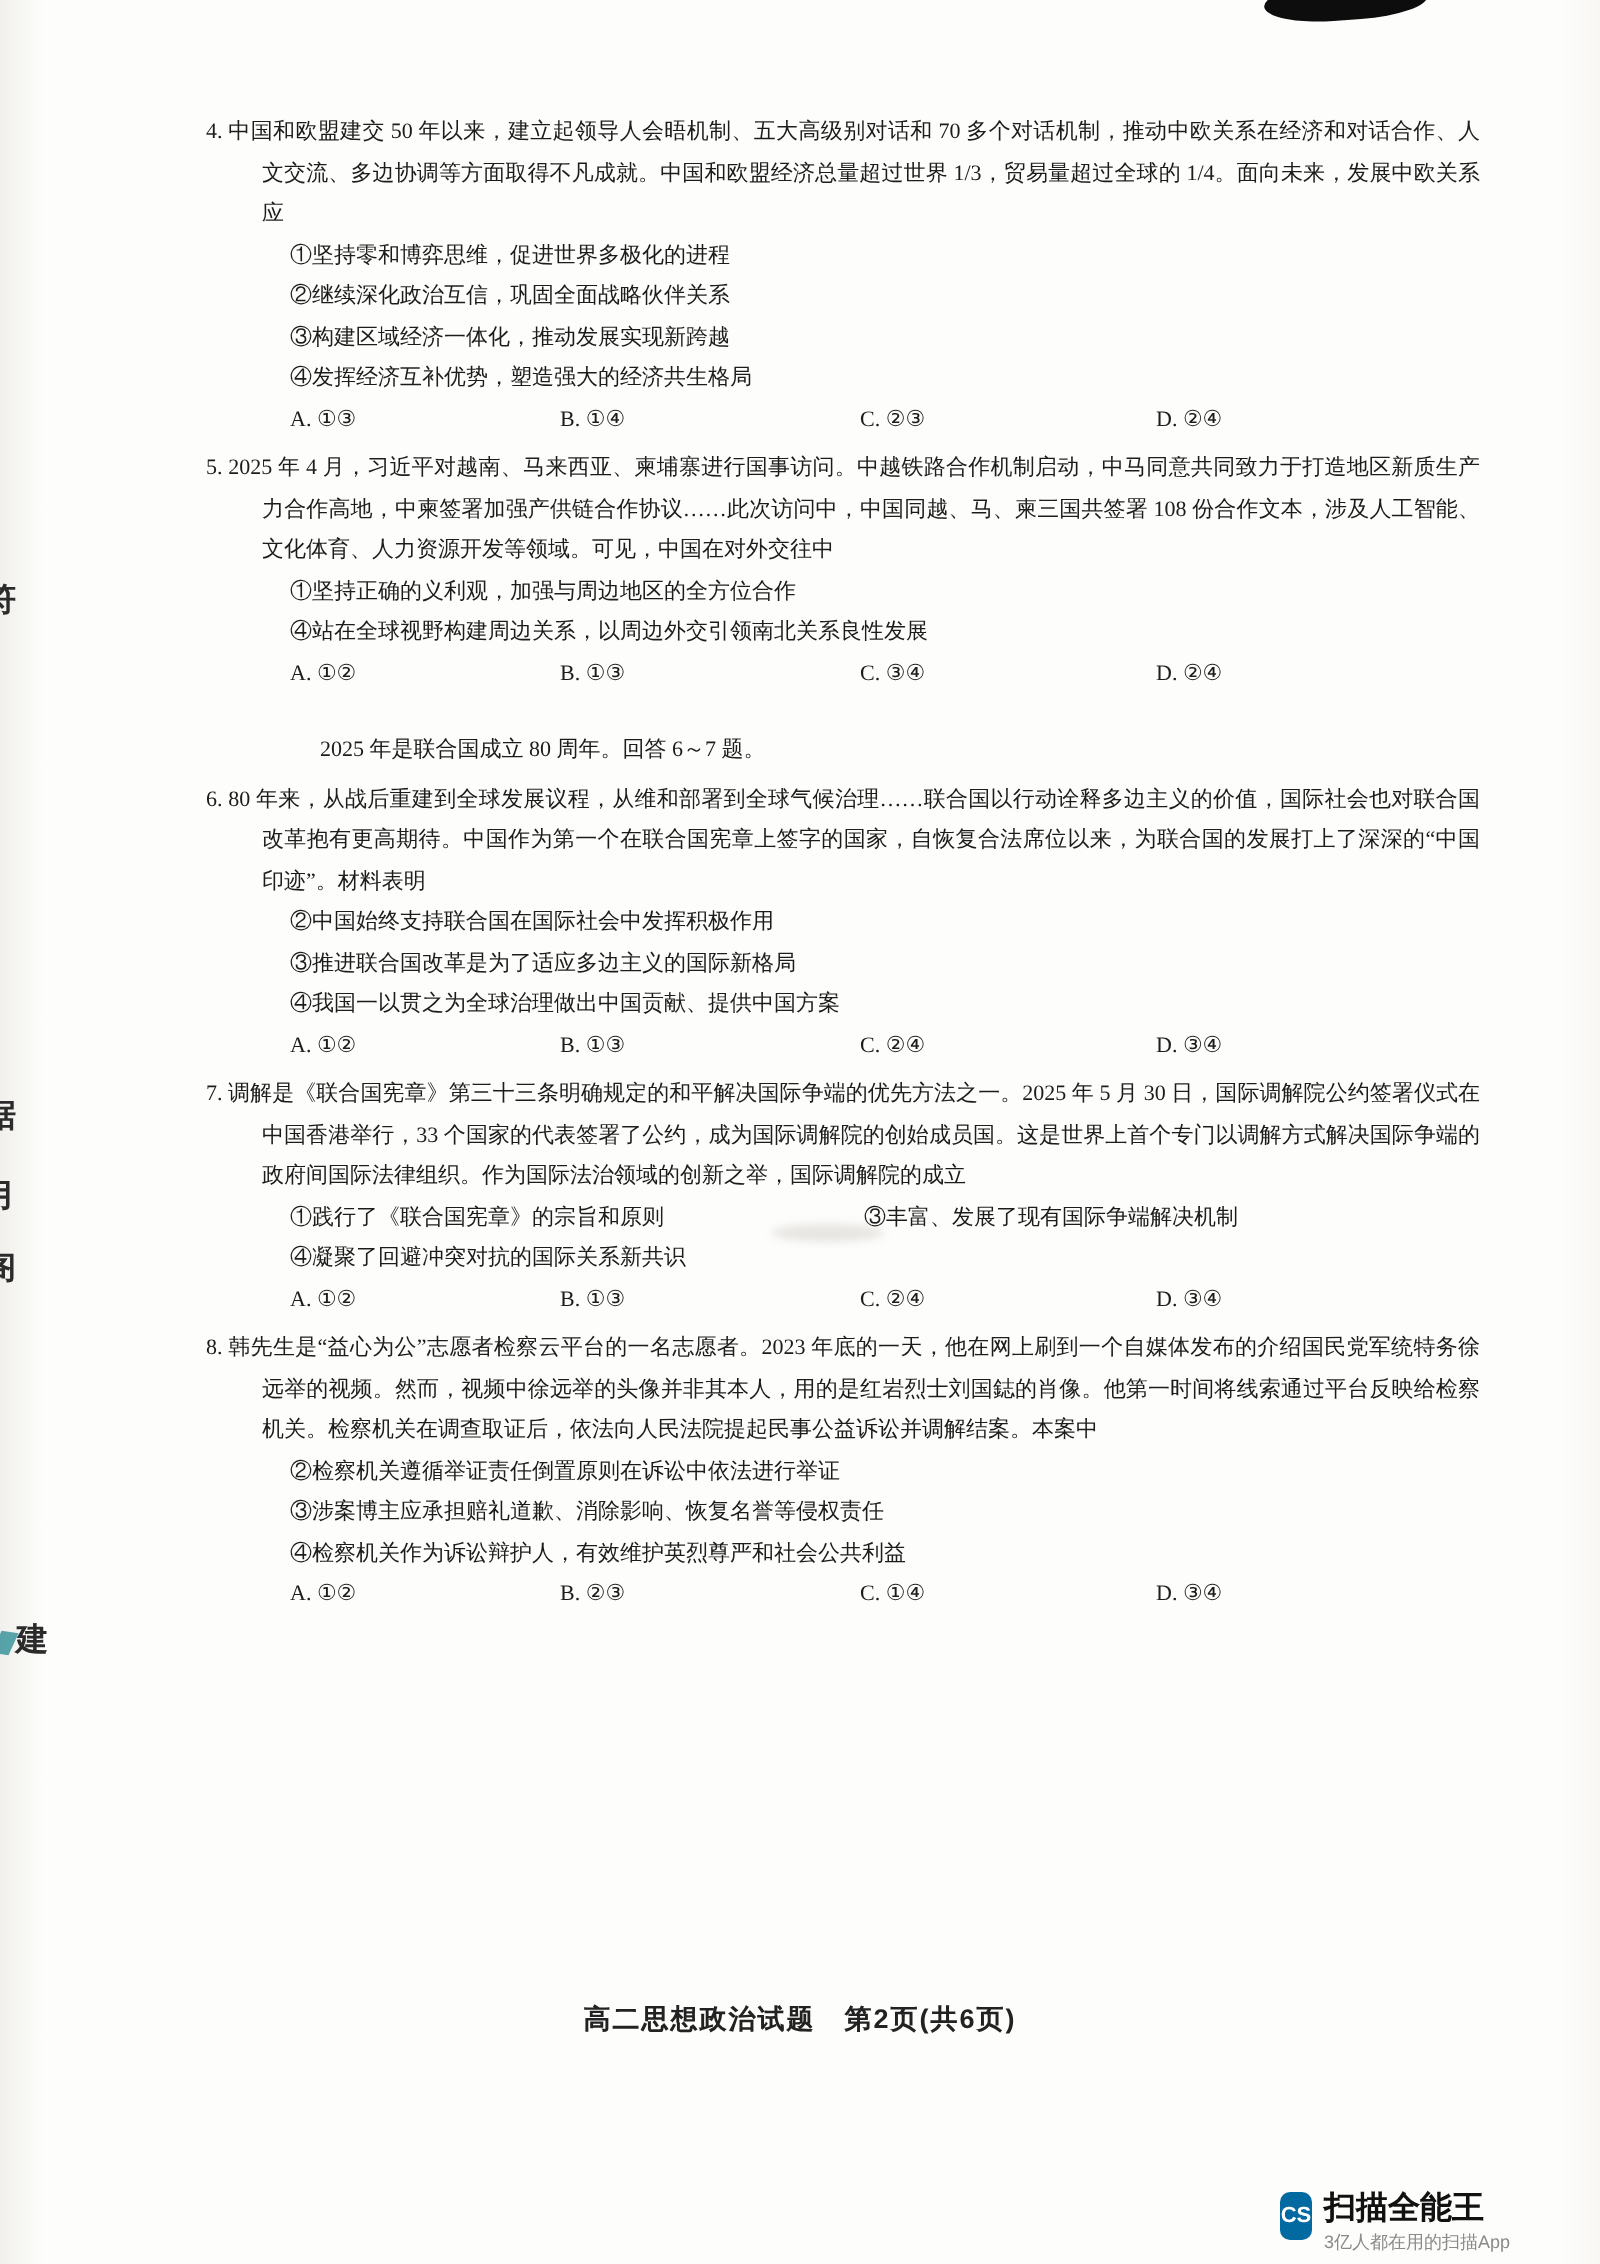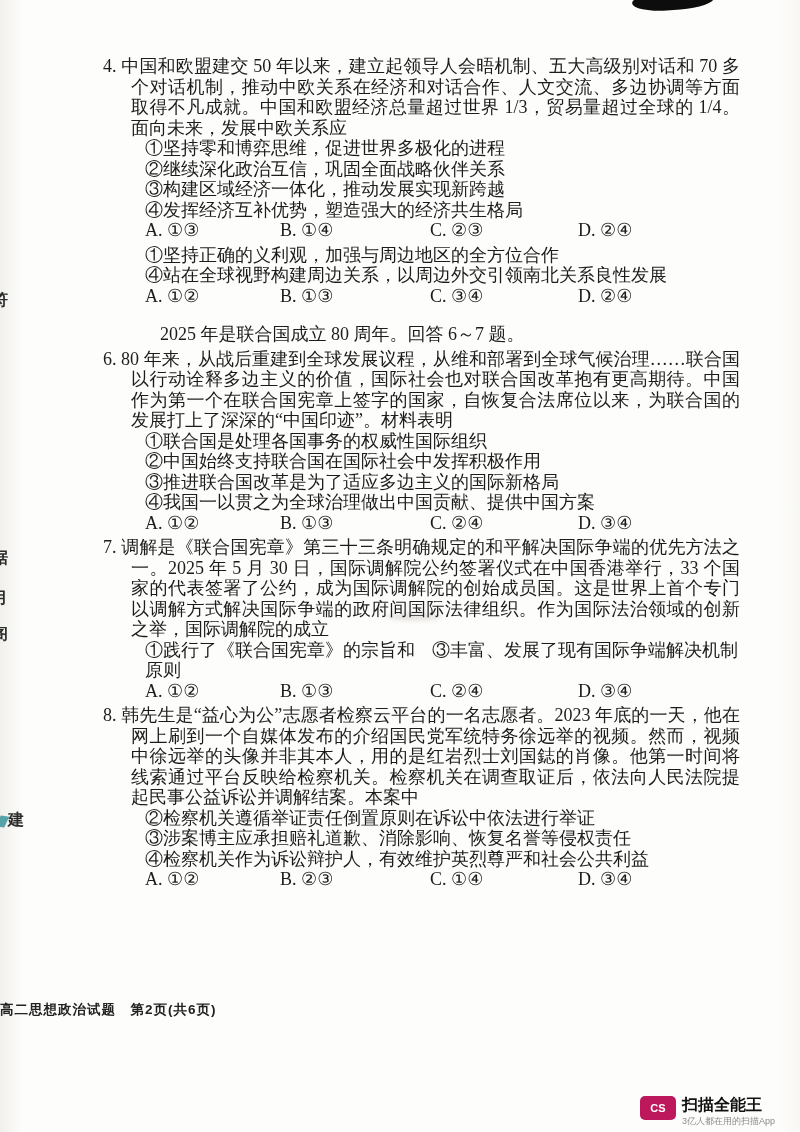--- a/index.html
+++ b/index.html
@@ -10,41 +10,42 @@
     font-family:"Liberation Serif","DejaVu Serif",serif;
     color:#1c1c1c;
     overflow:hidden;
   }
   .page-edge {
     position:absolute; inset:0;
     background:linear-gradient(90deg, #f1f0ec 0px, #fdfdfb 22px, #fdfdfb 780px, #f8f7f4 800px);
   }
   .content {
     position:absolute; left:103px; top:56px; width:637px;
-    font-size:18px; line-height:20.5px;
+    font-size:11px; line-height:20.5px;
   }
   .question { margin-bottom:4px; }
   .stem {
     padding-left:28px; text-indent:-28px;
     text-align:justify;
   }
   .option { padding-left:42px; }
   .choices {
     padding-left:42px;
     display:grid;
     grid-template-columns:135px 150px 148px auto;
   }
   .opt-grid {
     padding-left:42px;
     display:grid;
     grid-template-columns:287px auto;
   }
   .interlude { padding-left:57px; margin:18px 0 4px; }
   .footer {
     position:absolute; top:1001px; left:0; width:100%;
+    text-align:center;
     font-family:"Liberation Sans","DejaVu Sans",sans-serif;
     font-weight:bold; font-size:13.5px; color:#222;
     letter-spacing:1px;
   }
   
   .corner-blob {
     position:absolute; left:632px; top:-9px; width:82px; height:19px;
     background:#0d0d0d; border-radius:50% / 60%;
     transform:rotate(-4deg);
   }
@@ -68,22 +69,22 @@
     background:#9a948c; opacity:.22; border-radius:50%;
     filter:blur(2px);
   }
   
   .watermark {
     position:absolute; left:640px; top:1096px;
     display:flex; align-items:flex-start; gap:6px;
     font-family:"Liberation Sans","DejaVu Sans",sans-serif;
   }
   .wm-logo {
-    width:36px; height:24px; border-radius:5px;
-    background:#be185d; color:#ffffff;
+    width:16px; height:24px; border-radius:5px;
+    background:#0369a1; color:#ffffff;
     display:flex; align-items:center; justify-content:center;
     font-size:11px; font-weight:bold;
   }
   .wm-brand { font-size:16px; font-weight:bold; color:#111; line-height:17px; }
   .wm-tagline { font-size:9px; color:#8a8a8a; margin-top:2px; }
 </style>
 </head>
 <body>
 
 <div class="page-edge"></div>
@@ -107,51 +108,52 @@
     <p class="option">④发挥经济互补优势，塑造强大的经济共生格局</p>
     <p class="choices">
       <span>A. ①③</span>
       <span>B. ①④</span>
       <span>C. ②③</span>
       <span>D. ②④</span>
     </p>
   </section>
 
   <section class="question">
+    <p class="stem">5. 2025 年 4 月，习近平对越南、马来西亚、柬埔寨进行国事访问。中越铁路合作机制启动，中马同意共同致力于打造地区新质生产力合作高地，中柬签署加强产供链合作协议……此次访问中，中国同越、马、柬三国共签署 108 份合作文本，涉及人工智能、文化体育、人力资源开发等领域。可见，中国在对外交往中</p>
     <p class="option">①坚持正确的义利观，加强与周边地区的全方位合作</p>
     <p class="option">④站在全球视野构建周边关系，以周边外交引领南北关系良性发展</p>
     <p class="choices">
       <span>A. ①②</span>
       <span>B. ①③</span>
       <span>C. ③④</span>
       <span>D. ②④</span>
     </p>
   </section>
 
   <p class="interlude">2025 年是联合国成立 80 周年。回答 6～7 题。</p>
 
   <section class="question">
     <p class="stem">6. 80 年来，从战后重建到全球发展议程，从维和部署到全球气候治理……联合国以行动诠释多边主义的价值，国际社会也对联合国改革抱有更高期待。中国作为第一个在联合国宪章上签字的国家，自恢复合法席位以来，为联合国的发展打上了深深的“中国印迹”。材料表明</p>
-    <p class="option">①联合国是处理各国事务的权威性国际组织</p>
     <p class="option">②中国始终支持联合国在国际社会中发挥积极作用</p>
     <p class="option">③推进联合国改革是为了适应多边主义的国际新格局</p>
     <p class="option">④我国一以贯之为全球治理做出中国贡献、提供中国方案</p>
     <p class="choices">
       <span>A. ①②</span>
       <span>B. ①③</span>
       <span>C. ②④</span>
       <span>D. ③④</span>
     </p>
   </section>
 
   <section class="question">
     <p class="stem">7. 调解是《联合国宪章》第三十三条明确规定的和平解决国际争端的优先方法之一。2025 年 5 月 30 日，国际调解院公约签署仪式在中国香港举行，33 个国家的代表签署了公约，成为国际调解院的创始成员国。这是世界上首个专门以调解方式解决国际争端的政府间国际法律组织。作为国际法治领域的创新之举，国际调解院的成立</p>
     <div class="opt-grid">
       <span>①践行了《联合国宪章》的宗旨和原则</span>
       <span>③丰富、发展了现有国际争端解决机制</span>
+      <span>④凝聚了回避冲突对抗的国际关系新共识</span>
     </div>
     <p class="choices">
       <span>A. ①②</span>
       <span>B. ①③</span>
       <span>C. ②④</span>
       <span>D. ③④</span>
     </p>
   </section>
 
   <section class="question">

